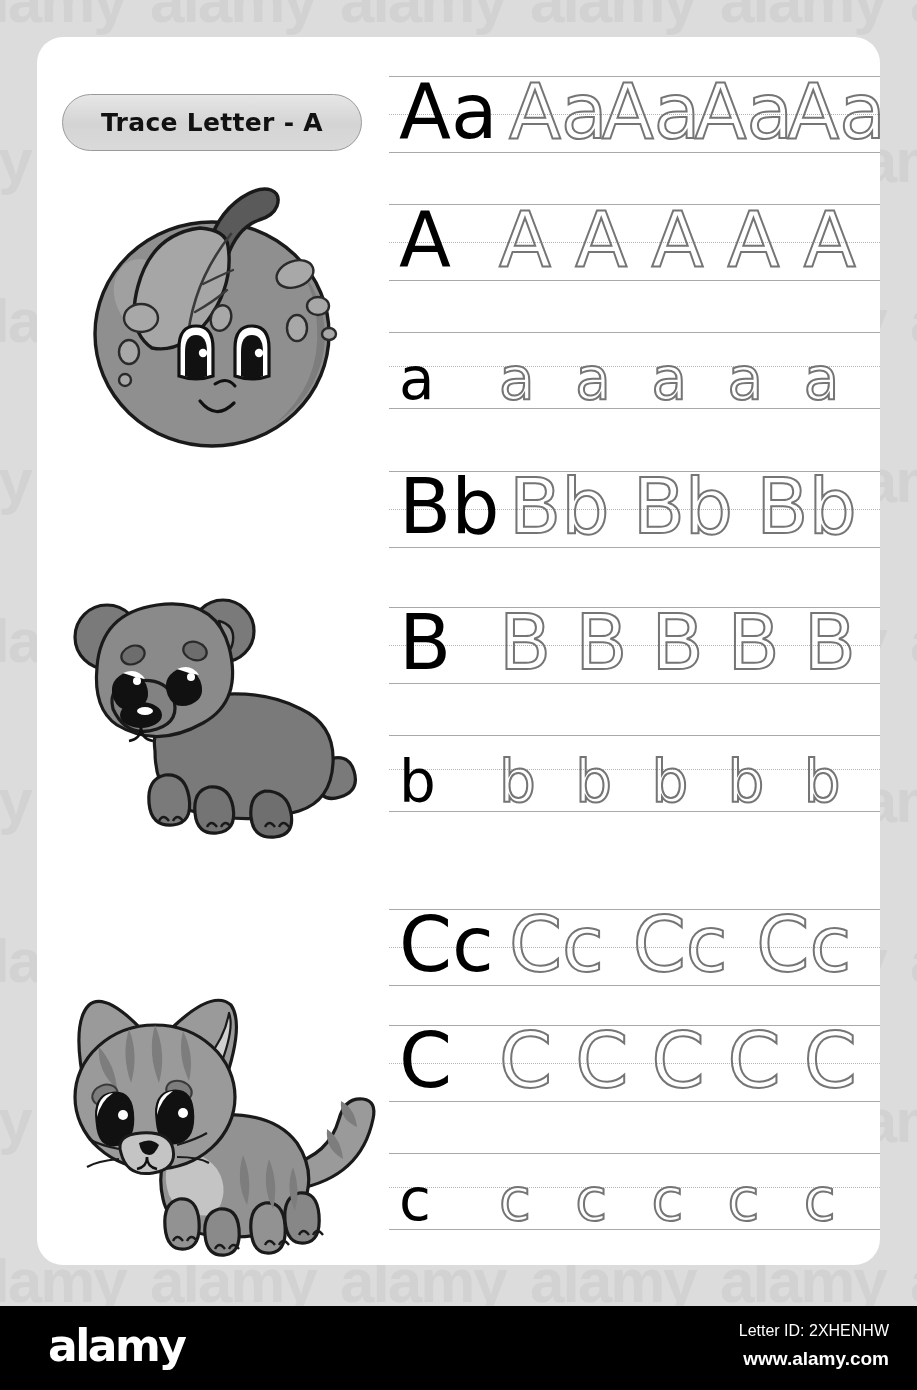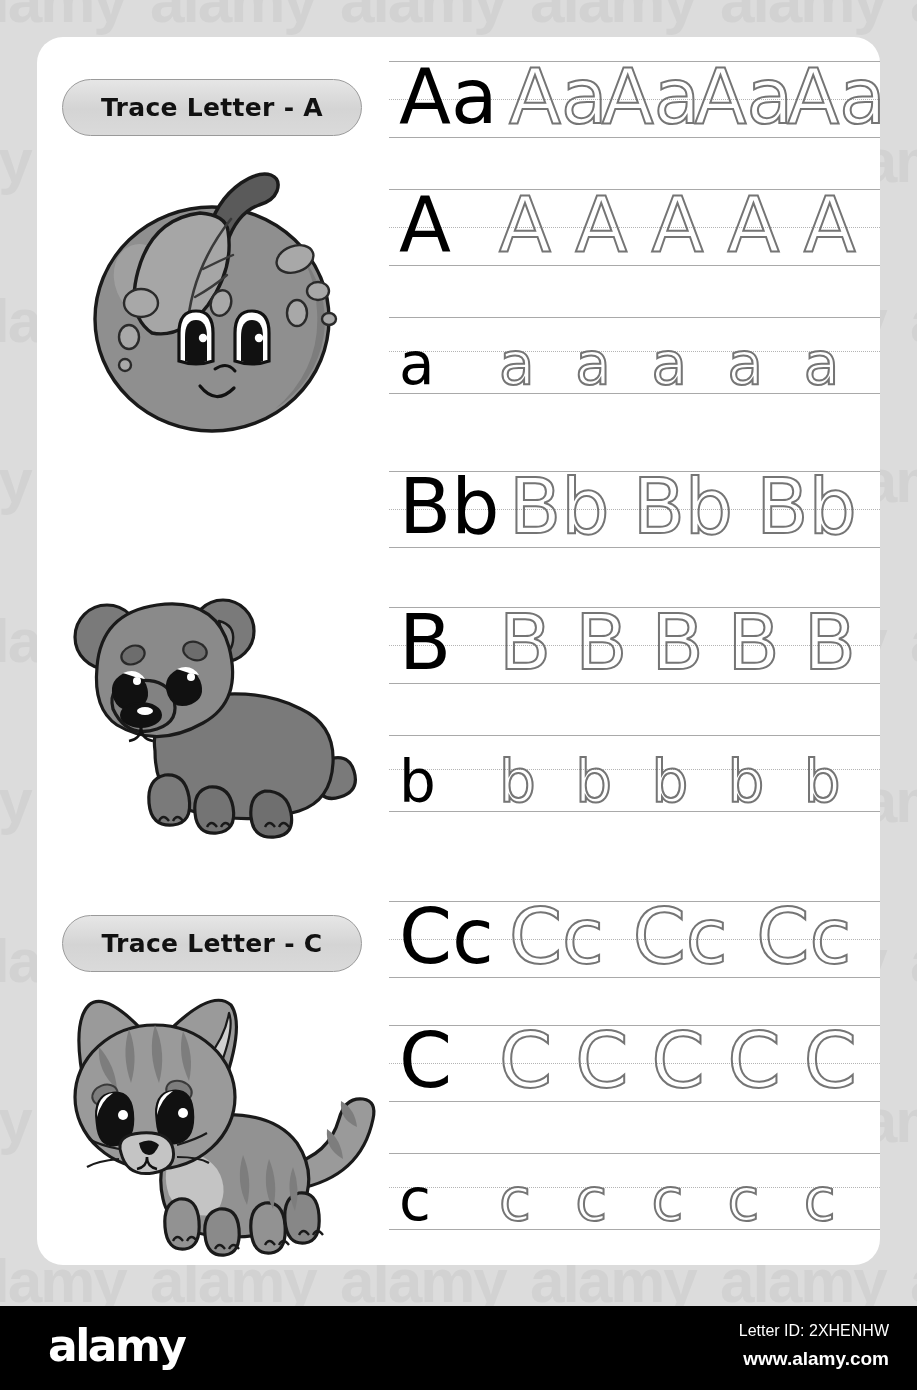--- a/index.html
+++ b/index.html
@@ -53,21 +53,21 @@
     background: #ffffff;
     border-radius: 26px;
   }
 
   
   .block {
     position: absolute;
     left: 0;
     width: 843px;
   }
-  #block-a { top: 4px;   height: 420px; padding-left: 13px; }
+  #block-a { top: 19px;   height: 420px; padding-left: 13px; }
   #block-b { top: 422px; height: 420px; }
   #block-c { top: 840px; height: 388px; }
 
   
   .left-col {
     position: absolute;
     left: 0;
     top: 0;
     width: 350px;
     height: 100%;
@@ -429,23 +429,20 @@
               <div class="gl dashed" style="left: 262.4px; top: 18px; font-size: 58px; color: transparent; -webkit-text-stroke: 2px rgb(110, 110, 110); opacity: 0.95;">b</div>
               <div class="gl dashed" style="left: 338.6px; top: 18px; font-size: 58px; color: transparent; -webkit-text-stroke: 2px rgb(110, 110, 110); opacity: 0.95;">b</div>
               <div class="gl dashed" style="left: 414.8px; top: 18px; font-size: 58px; color: transparent; -webkit-text-stroke: 2px rgb(110, 110, 110); opacity: 0.95;">b</div>
             </div>
           </div>
         </div>
     </div>
 
     <div class="block" id="block-c">
       <div class="left-col">
-        <div class="title-pill">
-          <span>Trace Letter - C</span>
-        </div>
         <div class="animal">
           <svg width="350" height="300" viewBox="0 0 350 300">
             <g stroke="#1a1a1a" stroke-width="3.2" stroke-linejoin="round" stroke-linecap="round">
 
               <path d="M252 188 q40 -10 50 -46 q6 -22 24 -20 q14 2 10 20 q-12 58 -76 70z" fill="#9a9a9a"></path>
 
               <path d="M130 176 q-4 -34 48 -38 q58 -4 82 28 q20 30 6 62 q-14 32 -70 32 q-62 0 -70 -38 q-6 -26 4 -46z" fill="#929292"></path>
 
               <path d="M136 178 q26 -8 44 14 q14 22 -2 46 q-34 4 -46 -20 q-8 -24 4 -40z" fill="#c4c4c4" stroke="none"></path>
 
@@ -509,21 +506,21 @@
                 <path d="M192 272 q4 -8 10 0"></path>
               <path d="M228 268 q4 -8 10 0"></path>
                 <path d="M242 268 q4 -8 10 0"></path>
               <path d="M262 258 q4 -8 10 0"></path>
                 <path d="M276 258 q4 -8 10 0"></path>
             </g>
           </svg>
         </div>
       </div>
       <div class="rows-col" id="rows-c">
-          <div class="trace-row" style="top: 24px; height: 100px;">
+          <div class="trace-row" style="top: 32px; height: 100px;">
             <div class="rule" style="top: 0px;"></div>
             <div class="rule mid" style="top: 38px;"></div>
             <div class="rule" style="top: 76px;"></div>
             <div class="glyphs">
               <div class="gl solid" style="left: 10px; top: -2px; font-size: 76px;">Cc</div>
               <div class="gl dashed" style="left: 120px; top: -2px; font-size: 76px; color: transparent; -webkit-text-stroke: 2px rgb(110, 110, 110); opacity: 0.95;">Cc</div>
               <div class="gl dashed" style="left: 243.667px; top: -2px; font-size: 76px; color: transparent; -webkit-text-stroke: 2px rgb(110, 110, 110); opacity: 0.95;">Cc</div>
               <div class="gl dashed" style="left: 367.333px; top: -2px; font-size: 76px; color: transparent; -webkit-text-stroke: 2px rgb(110, 110, 110); opacity: 0.95;">Cc</div>
             </div>
           </div>

